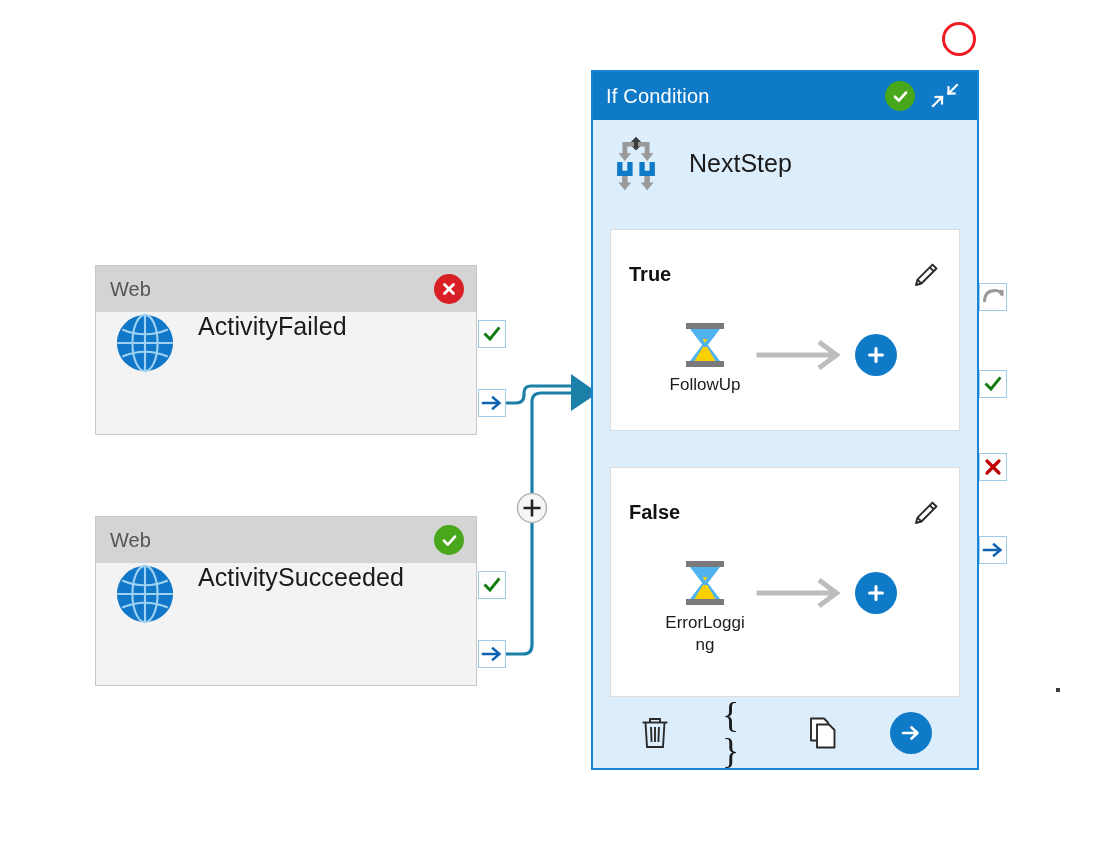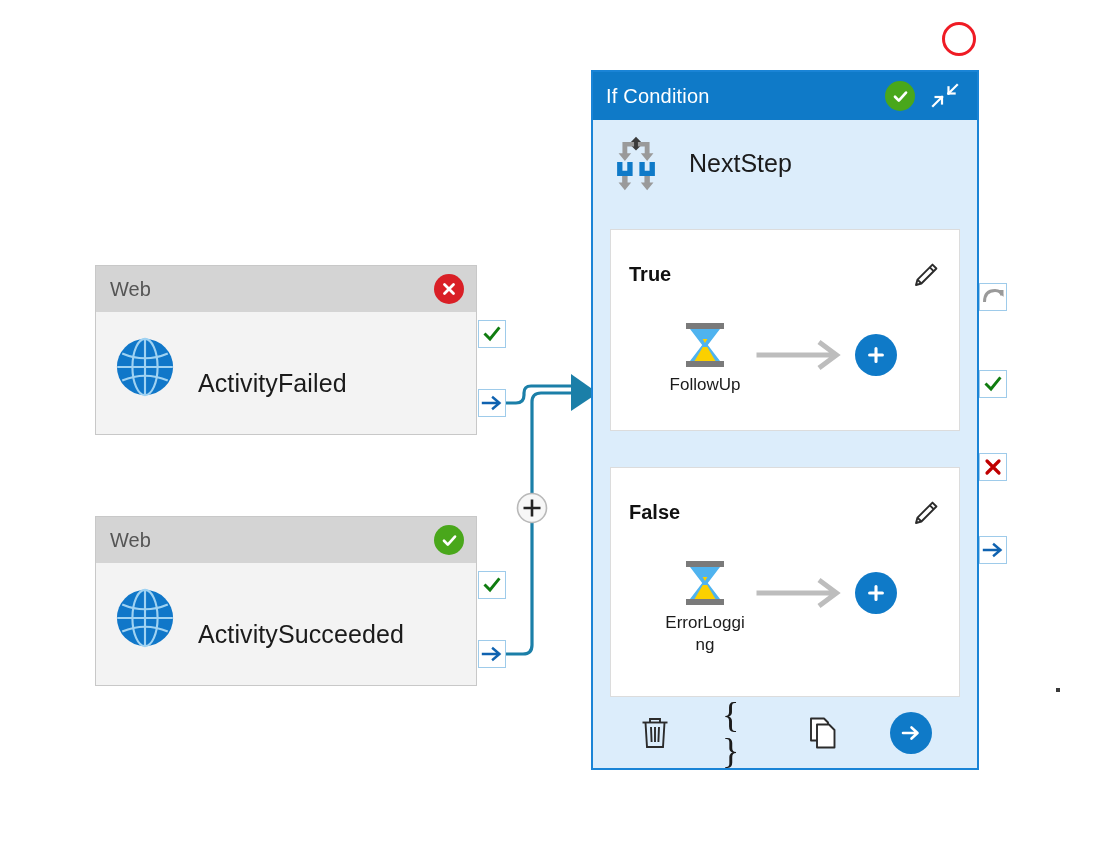--- a/index.html
+++ b/index.html
@@ -14,21 +14,21 @@
   .act-card{position:absolute;width:382px;height:170px;background:#f3f3f3;
             border:1px solid #c8c8c8;box-sizing:border-box;}
   .act-head{height:46px;background:#d4d4d4;position:relative;box-sizing:border-box;}
   .act-head-title{position:absolute;left:14px;top:50%;transform:translateY(-50%);
             font-size:20px;color:#555555;letter-spacing:.1px;}
   .act-badge{position:absolute;right:12px;top:50%;transform:translateY(-50%);
             width:30px;height:30px;border-radius:50%;display:flex;align-items:center;
             justify-content:center;}
   .badge-err{background:#d91f26;}
   .badge-ok{background:#49a71b;}
-  .act-body{height:86px;display:flex;align-items:flex-end;padding-left:18px;box-sizing:border-box;}
+  .act-body{height:86px;display:flex;align-items:flex-start;padding-left:18px;box-sizing:border-box;}
   .globe{width:62px;height:62px;flex:0 0 62px;}
   .act-name{font-size:25px;color:#1b1b1b;margin-left:22px;letter-spacing:.1px;}
 
   
   .handle{position:absolute;width:28px;height:28px;background:#ffffff;
           border:1px solid #9ecbea;box-sizing:border-box;display:flex;
           align-items:center;justify-content:center;}
 
   
   .ifpanel{position:absolute;left:591px;top:70px;width:388px;height:700px;

